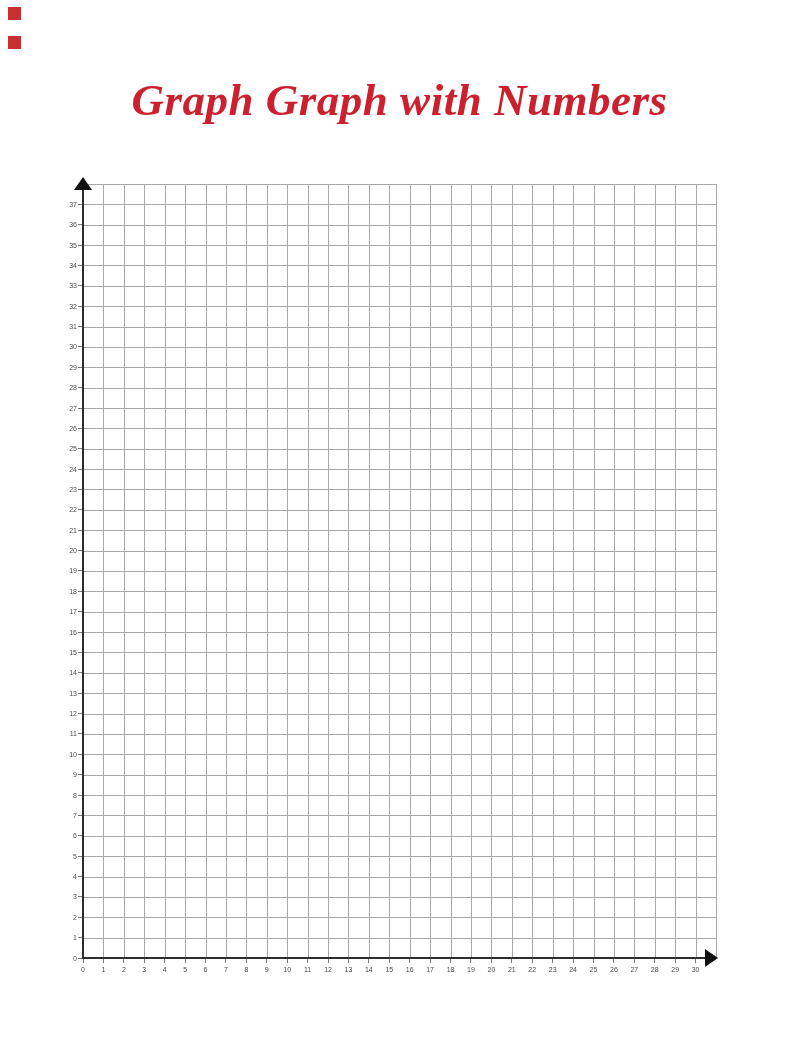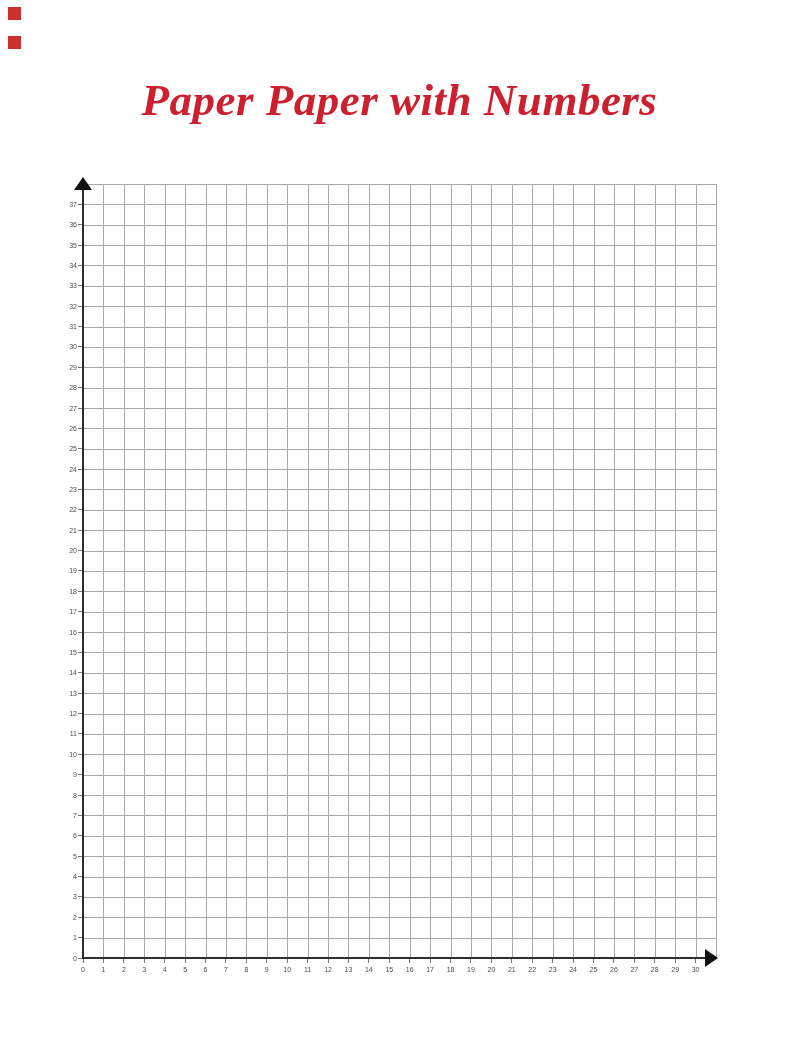--- a/index.html
+++ b/index.html
@@ -65,21 +65,21 @@
 </style>
 </head>
 <body>
 
 <div class="page">
 
   <div class="decor-square sq1" style="background-color: rgb(200, 49, 46);"></div>
 
   <div class="decor-square sq2" style="background-color: rgb(200, 49, 46);"></div>
 
-  <h1 class="title" style="color: rgb(205, 32, 46);">Paper Paper with Numbers</h1>
+  <h1 class="title" style="color: rgb(205, 32, 46);">Graph Graph with Numbers</h1>
 
   <div class="grid-layer" id="grid-layer">
       <div class="gline-v" style="left: 103.42px; top: 183.94px; height: 774.06px; background-color: rgb(168, 168, 168);"></div>
       <div class="gline-v" style="left: 123.84px; top: 183.94px; height: 774.06px; background-color: rgb(168, 168, 168);"></div>
       <div class="gline-v" style="left: 144.26px; top: 183.94px; height: 774.06px; background-color: rgb(168, 168, 168);"></div>
       <div class="gline-v" style="left: 164.68px; top: 183.94px; height: 774.06px; background-color: rgb(168, 168, 168);"></div>
       <div class="gline-v" style="left: 185.1px; top: 183.94px; height: 774.06px; background-color: rgb(168, 168, 168);"></div>
       <div class="gline-v" style="left: 205.52px; top: 183.94px; height: 774.06px; background-color: rgb(168, 168, 168);"></div>
       <div class="gline-v" style="left: 225.94px; top: 183.94px; height: 774.06px; background-color: rgb(168, 168, 168);"></div>
       <div class="gline-v" style="left: 246.36px; top: 183.94px; height: 774.06px; background-color: rgb(168, 168, 168);"></div>

